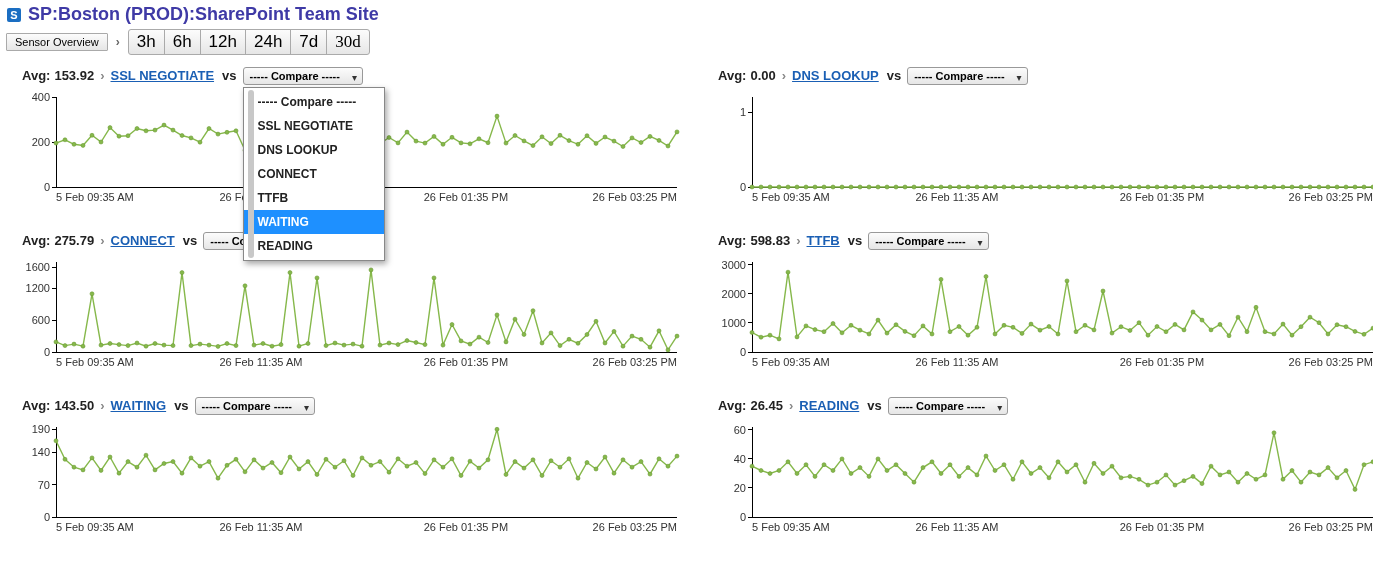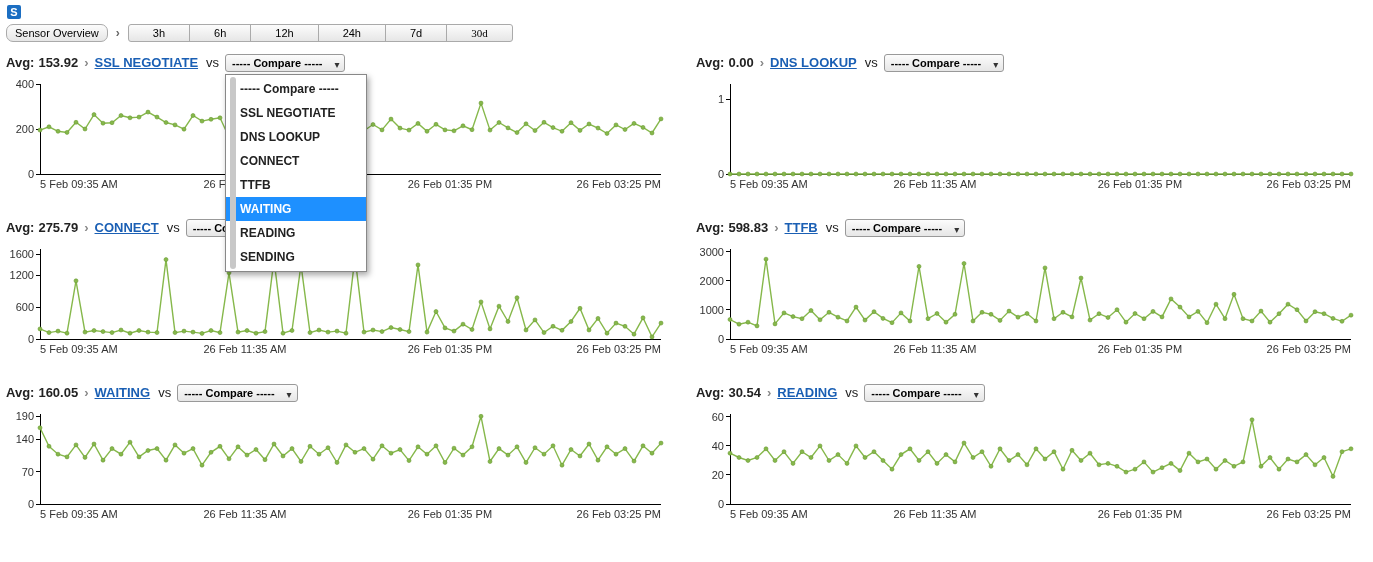--- a/index.html
+++ b/index.html
@@ -2,35 +2,35 @@
 <html><head>
 <meta charset="utf-8">
 <style>
   html,body { margin:0; padding:0; font-family: Arial, Helvetica, sans-serif; font-size:12px; color:#222; background:#fff; width:1373px; }
   body { padding:2px 6px; box-sizing:border-box; }
 
   .page-title { font-size:18px; font-weight:bold; color:#3F3AA6; display:flex; align-items:center; gap:6px; margin:2px 0 2px 0; }
   .sp-icon { width:16px; height:16px; }
 
   .toolbar { display:flex; align-items:center; gap:6px; margin:4px 0 10px 0; }
-  .ov-btn { background:linear-gradient(#fcfcfc,#e6e6e6); border:1px solid #aaa; border-radius:7px; padding:2px 8px; font-size:11px; cursor:pointer; }
+  .ov-btn { background:linear-gradient(#fcfcfc,#e6e6e6); border:1px solid #aaa; border-radius:1px; padding:2px 8px; font-size:11px; cursor:pointer; }
   .chev { font-weight:bold; color:#666; padding:0 2px; }
   .range-group { display:flex; }
-  .range-btn { background:linear-gradient(#fcfcfc,#e6e6e6); border:1px solid #aaa; padding:2px 24px; font-size:11px; cursor:pointer; margin-left:-1px; }
+  .range-btn { background:linear-gradient(#fcfcfc,#e6e6e6); border:1px solid #aaa; padding:2px 8px; font-size:17px; cursor:pointer; margin-left:-1px; }
   .range-btn:first-child { border-top-left-radius:3px; border-bottom-left-radius:3px; margin-left:0; }
   .range-btn:last-child { border-top-right-radius:3px; border-bottom-right-radius:3px;font-family:Liberation Serif, serif; }
 
   .charts-grid { display:grid; grid-template-columns: 1fr 1fr; column-gap:20px; row-gap:14px; width:1360px; }
-  .panel { position:relative; }
+  .panel { position:relative;margin-left:16px; }
   .panel-head { font-size:13px; display:flex; align-items:center; gap:4px; margin-bottom:4px; line-height:22px; }
   .panel-head .lbl-avg { font-weight:bold; }
   .panel-head .avg-val { font-weight:bold; }
   .panel-head .sep { color:#888; font-weight:bold; padding:0 2px; }
   .panel-head .metric { color:#1A5FB4; font-weight:bold; }
-  .panel-head .vs { font-weight:normal; padding:0 2px 0 4px; }
+  .panel-head .vs { font-weight:bold; padding:0 2px 0 4px; }
 
   .compare-sel { appearance:none; -webkit-appearance:none; background:linear-gradient(#fcfcfc,#e6e6e6); border:1px solid #999; border-radius:3px; padding:2px 22px 2px 6px; font-size:11px; font-weight:bold; cursor:pointer; position:relative; }
   .sel-wrap { position:relative; display:inline-block; }
   .sel-wrap::after { content:"▾"; position:absolute; right:6px; top:2px; font-size:10px; color:#333; pointer-events:none; }
 
   .chart-box { position:relative; height:125px; }
   .chart-svg { width:660px; height:100%; display:block; }
   .axis { stroke:#000; stroke-width:1; shape-rendering:crispEdges; }
   .tick-text { fill:#333; font-size:11px; }
   .series { fill:none; stroke:#86B84B; stroke-width:1.4; }
@@ -52,20 +52,21 @@
 </head>
 <body>
 
 <div class="page-title">
   <span class="sp-icon">
     <svg viewBox="0 0 16 16">
         <rect x="1" y="1" width="14" height="14" rx="2" fill="#1B6EC2"></rect>
         <text x="8" y="12" text-anchor="middle" font-size="11" font-weight="bold" fill="#fff">S</text>
       </svg>
   </span>
+  <span>SP:Boston (PROD):SharePoint Team Site</span>
 </div>
 
 <div class="toolbar">
   <button class="ov-btn">Sensor Overview</button>
   <span class="chev">›</span>
   <div class="range-group">
     <button class="range-btn">3h</button>
     <button class="range-btn">6h</button>
     <button class="range-btn">12h</button>
     <button class="range-btn">24h</button>
@@ -84,21 +85,20 @@
         <span class="vs">vs</span>
         <span class="sel-wrap" style="position: relative;"><button class="compare-sel">----- Compare -----</button><div class="dropdown">
             <div class="dropdown-scroll"></div>
             <div class="dd-item">----- Compare -----</div>
             <div class="dd-item">SSL NEGOTIATE</div>
             <div class="dd-item">DNS LOOKUP</div>
             <div class="dd-item">CONNECT</div>
             <div class="dd-item">TTFB</div>
             <div class="dd-item highlight">WAITING</div>
             <div class="dd-item">READING</div>
-            <div class="dd-item">SENDING</div>
           </div></span>
       </div>
       <div class="chart-box">
         <svg class="chart-svg" viewBox="0 0 660 125">
           <line class="axis" x1="34" y1="96" x2="655" y2="96"></line>
           <line class="axis" x1="34" y1="6" x2="34" y2="96"></line>
           <line class="axis" x1="30" y1="96" x2="34" y2="96"></line>
           <text class="tick-text" x="28" y="100" text-anchor="end">0</text>
           <line class="axis" x1="30" y1="51" x2="34" y2="51"></line>
           <text class="tick-text" x="28" y="55" text-anchor="end">200</text>
@@ -471,21 +471,21 @@
           <circle class="pt" cx="628.0" cy="70.7" r="2"></circle>
           <circle class="pt" cx="637.0" cy="75.4" r="2"></circle>
           <circle class="pt" cx="646.0" cy="78.3" r="2"></circle>
           <circle class="pt" cx="655.0" cy="72.2" r="2"></circle>
         </svg>
       </div>
     </div>
     <div class="panel">
       <div class="panel-head">
         <span class="lbl-avg">Avg:</span>
-        <span class="avg-val"> 160.05</span>
+        <span class="avg-val"> 143.50</span>
         <span class="sep">›</span>
         <a class="metric" href="#">WAITING</a>
         <span class="vs">vs</span>
         <span class="sel-wrap" style="position: relative;"><button class="compare-sel">----- Compare -----</button></span>
       </div>
       <div class="chart-box">
         <svg class="chart-svg" viewBox="0 0 660 125">
           <line class="axis" x1="34" y1="96" x2="655" y2="96"></line>
           <line class="axis" x1="34" y1="6" x2="34" y2="96"></line>
           <line class="axis" x1="30" y1="96" x2="34" y2="96"></line>
@@ -570,21 +570,21 @@
           <circle class="pt" cx="628.0" cy="53.1" r="2"></circle>
           <circle class="pt" cx="637.0" cy="37.8" r="2"></circle>
           <circle class="pt" cx="646.0" cy="45.2" r="2"></circle>
           <circle class="pt" cx="655.0" cy="35.1" r="2"></circle>
         </svg>
       </div>
     </div>
     <div class="panel">
       <div class="panel-head">
         <span class="lbl-avg">Avg:</span>
-        <span class="avg-val"> 30.54</span>
+        <span class="avg-val"> 26.45</span>
         <span class="sep">›</span>
         <a class="metric" href="#">READING</a>
         <span class="vs">vs</span>
         <span class="sel-wrap" style="position: relative;"><button class="compare-sel">----- Compare -----</button></span>
       </div>
       <div class="chart-box">
         <svg class="chart-svg" viewBox="0 0 660 125">
           <line class="axis" x1="34" y1="96" x2="655" y2="96"></line>
           <line class="axis" x1="34" y1="6" x2="34" y2="96"></line>
           <line class="axis" x1="30" y1="96" x2="34" y2="96"></line>

